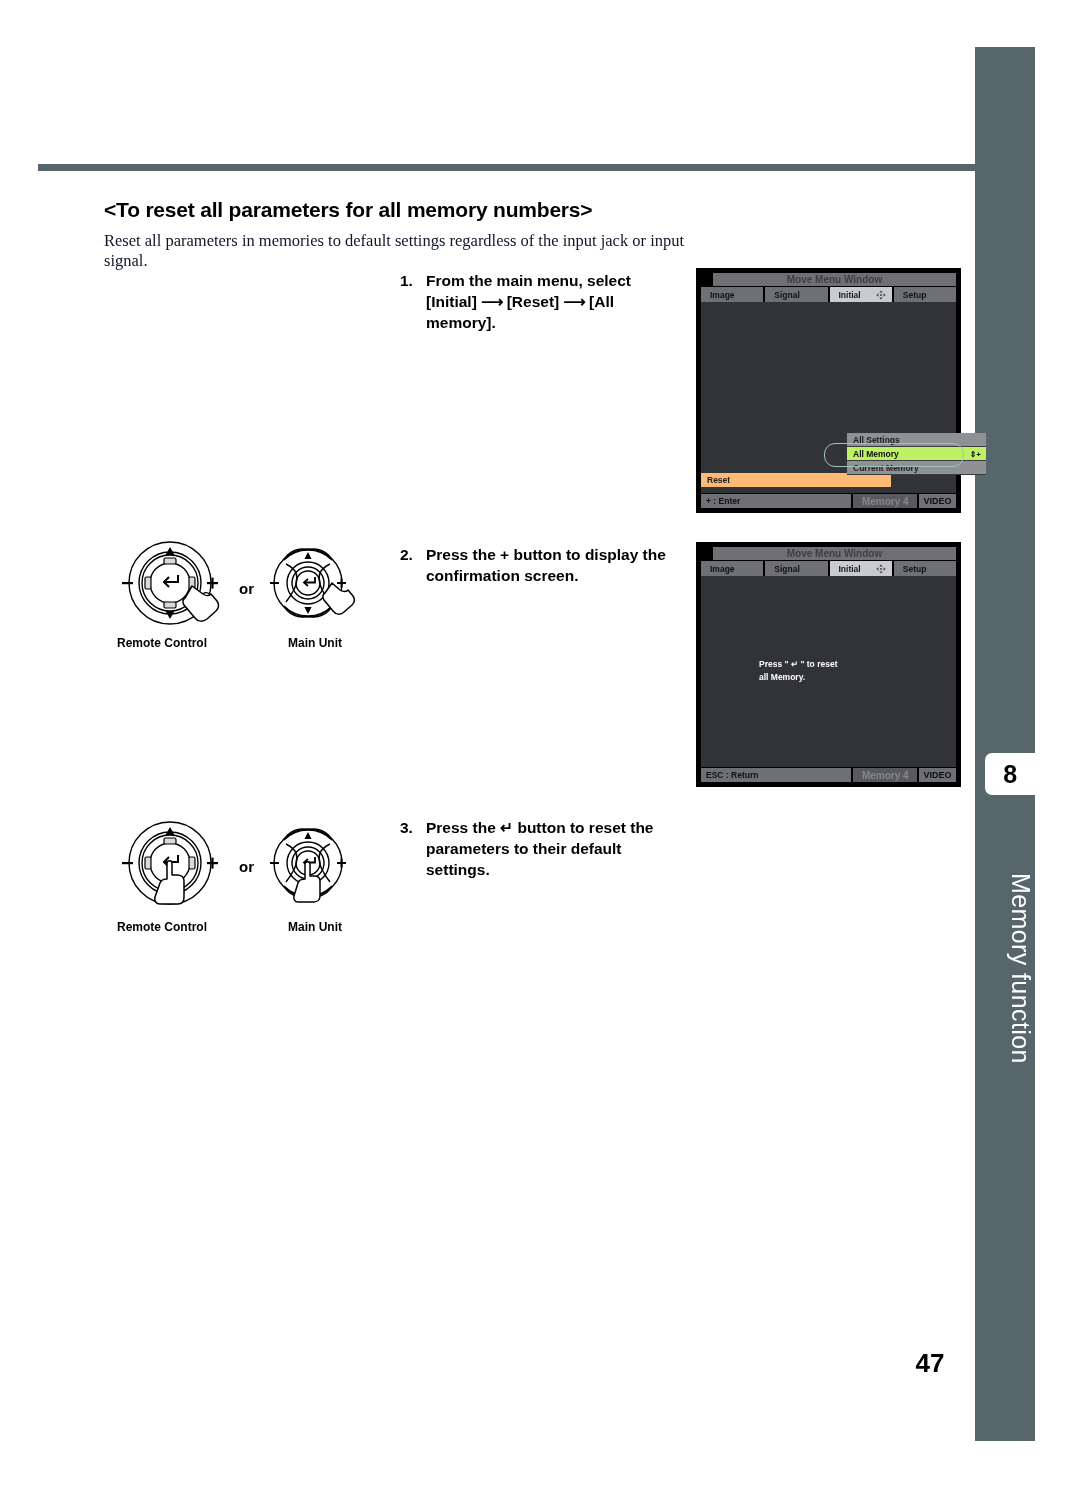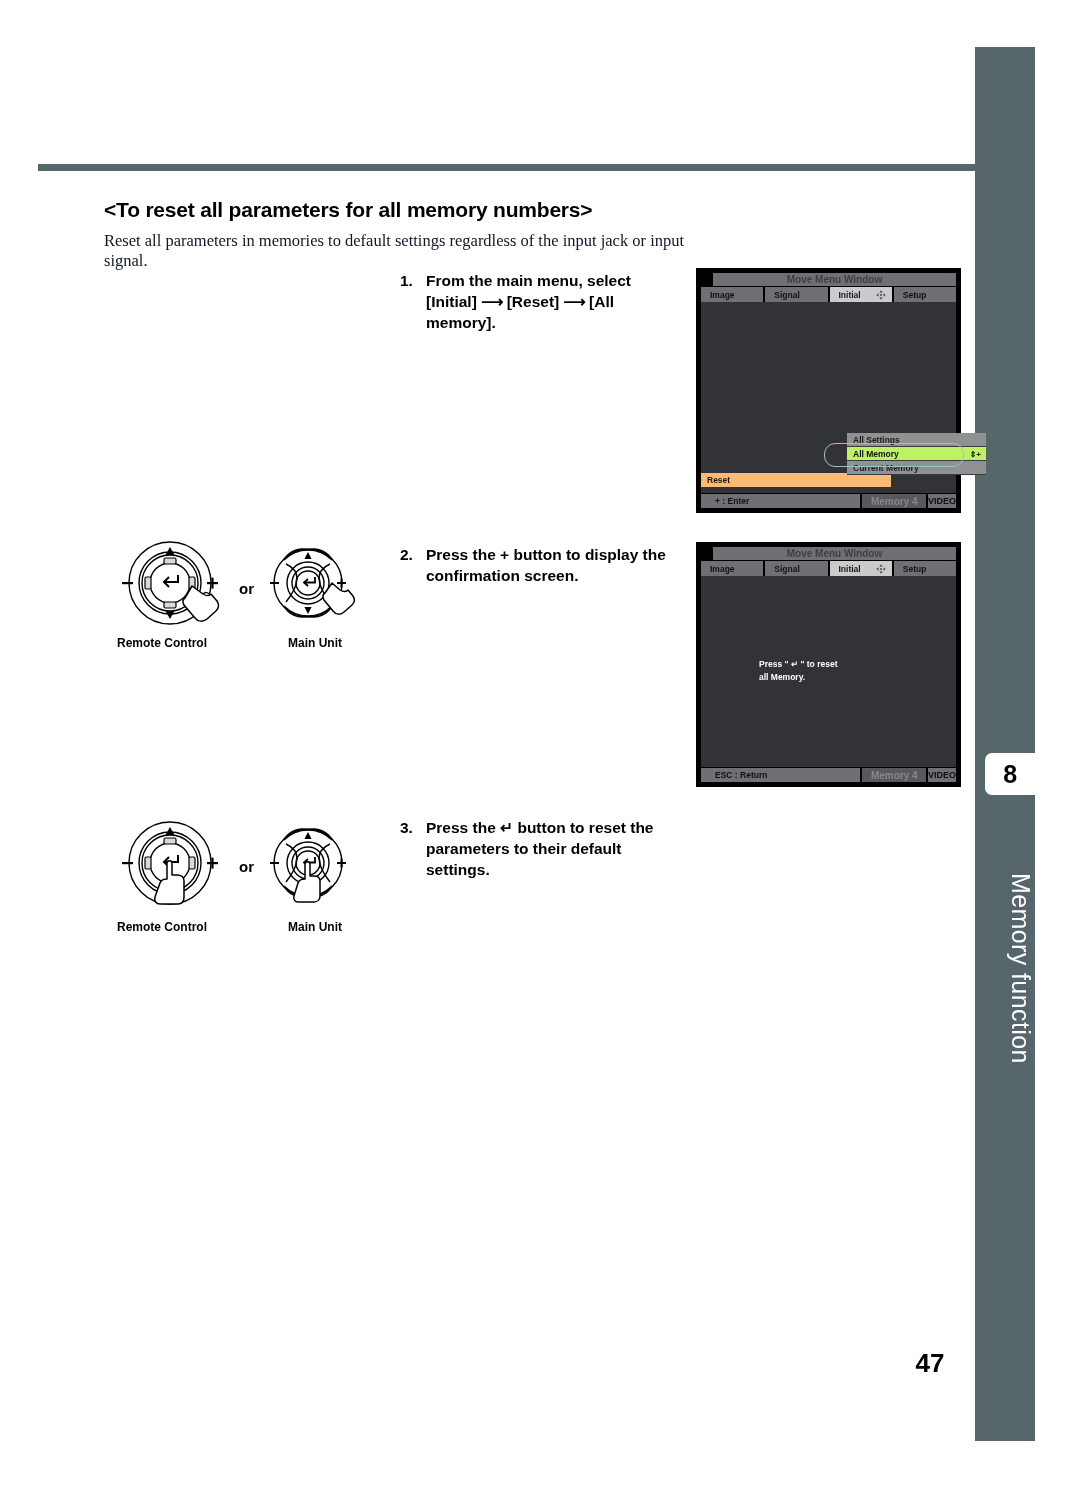--- a/index.html
+++ b/index.html
@@ -218,21 +218,21 @@
     height: 14px;
     display: flex;
     gap: 2px;
   }
   .osd-foot-left {
     flex: 0 0 57%;
     background: #6e7073;
     color: #101113;
     display: flex;
     align-items: center;
-    padding-left: 14px;
+    padding-left: 5px;
     font-size: 8.5px;
   }
   .osd-foot-mid {
     flex: 0 0 25%;
     background: #58595c;
     color: #85878a;
     display: flex;
     align-items: center;
     justify-content: center;
     font-size: 10px;

